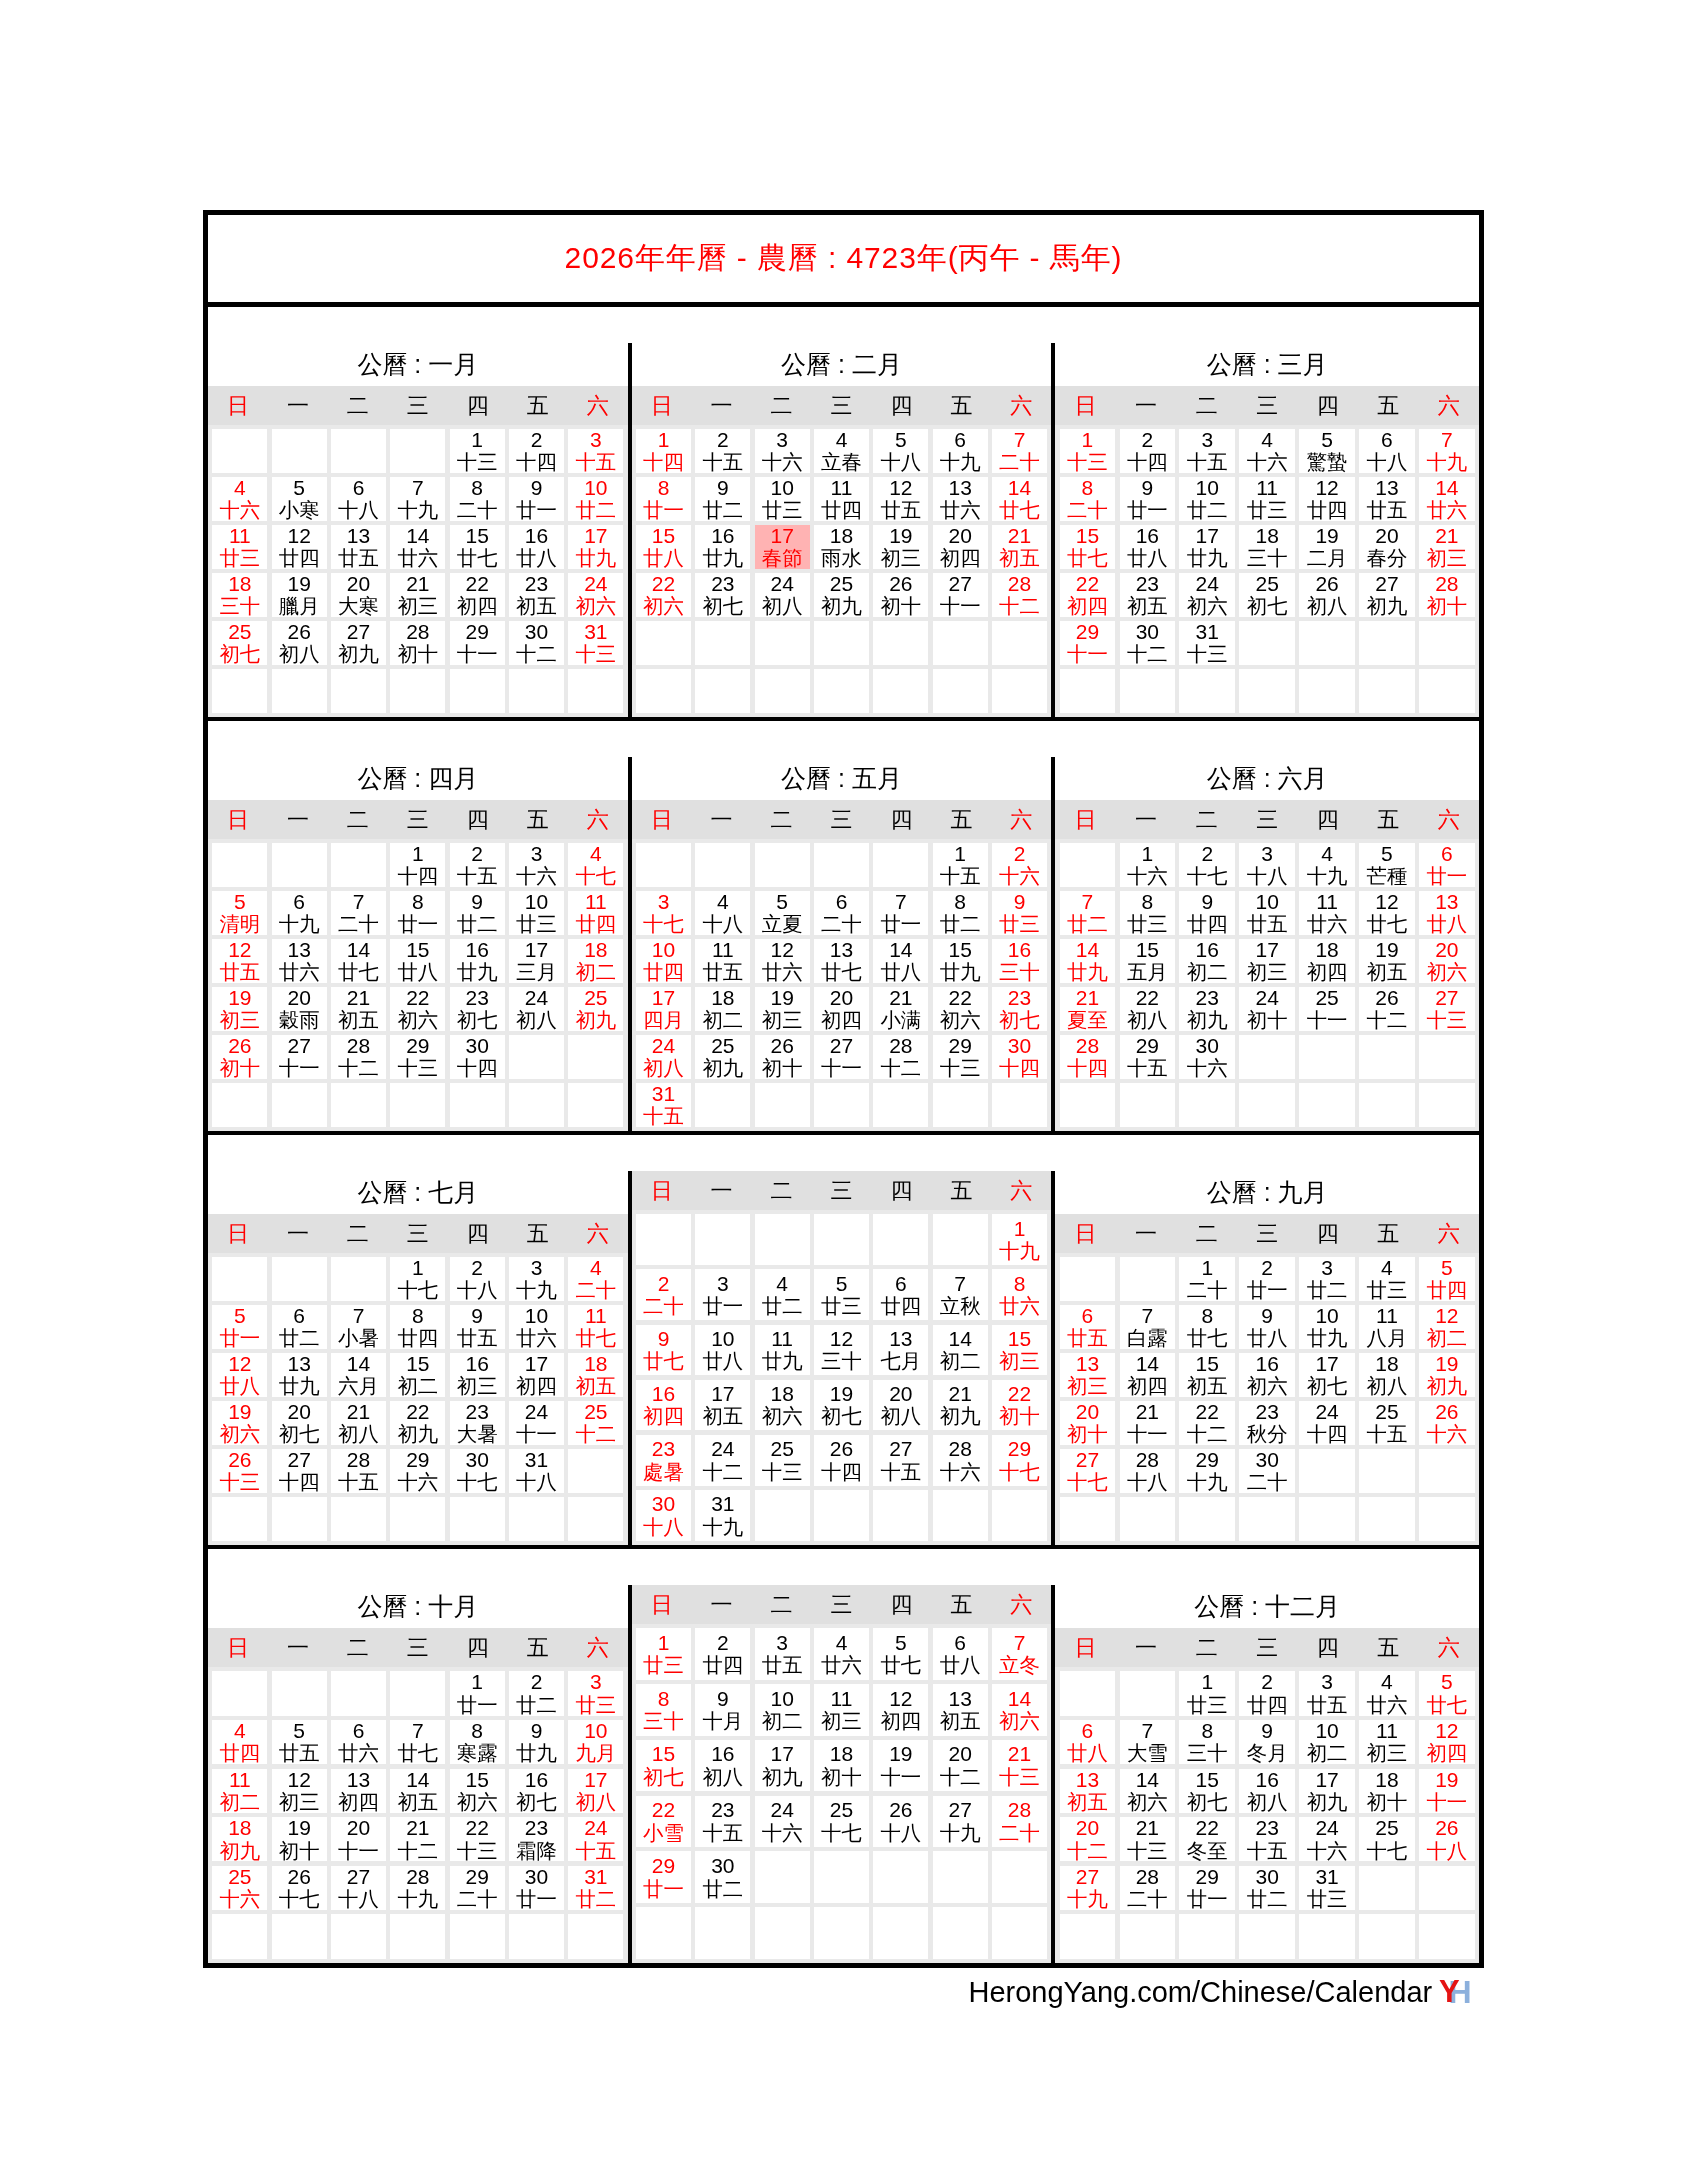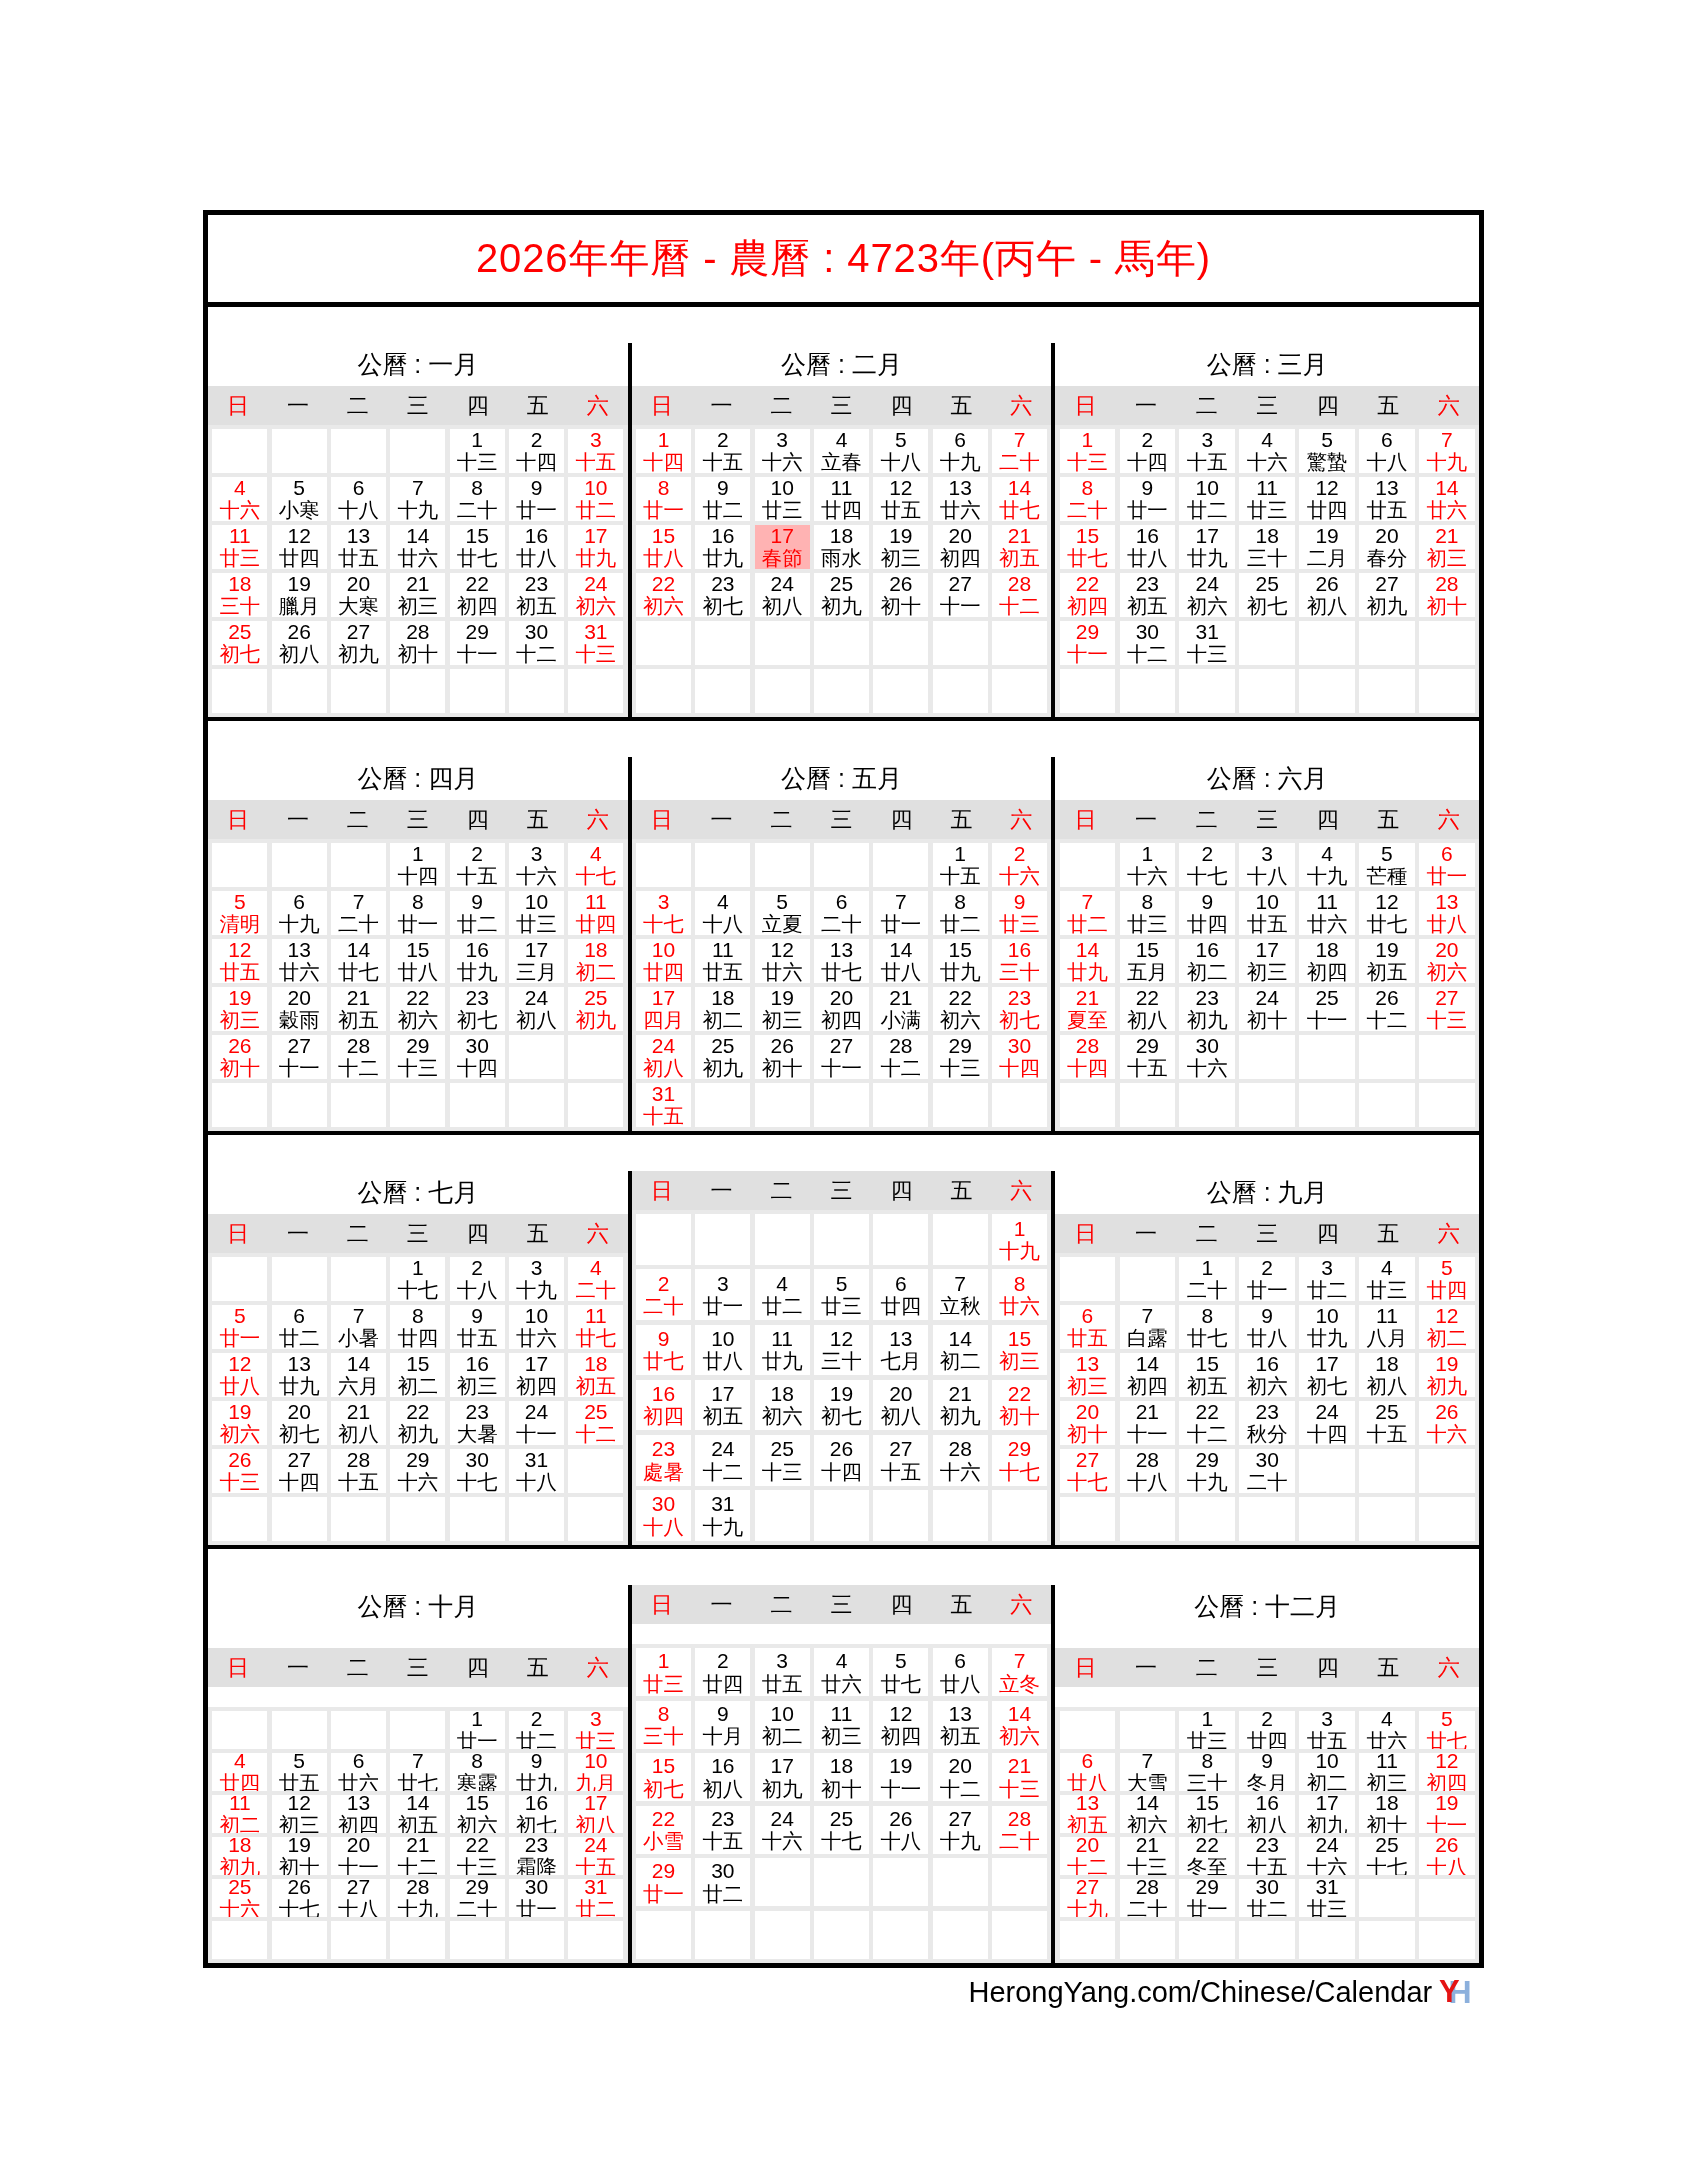--- a/index.html
+++ b/index.html
@@ -10,33 +10,33 @@
     color:#000;
   }
   .calendar-table {
     position:absolute; left:203px; top:210px; width:1281px; height:1758px;
     border:5.1px solid #000; background:#fff;
     display:flex; flex-direction:column;
   }
   .calendar-title {
     height:92px; flex:0 0 92px; border-bottom:5.1px solid #000;
     display:flex; align-items:center; justify-content:center;
-    font-size:40px; color:#ff0000; letter-spacing:0.9px;
+    font-size:30px; color:#ff0000; letter-spacing:0.9px;
   }
   .months-grid {
     flex:1; display:grid; min-height:0;
     grid-template-columns:repeat(3,1fr);
     grid-template-rows:repeat(4,1fr);
   }
   .month {
     display:flex; flex-direction:column; min-height:0; background:#fff;
     border-right:4.3px solid #000; border-bottom:4.3px solid #000;margin-top:36px;
   }
   .month.last-col { border-right:none; }
-  .month.last-row { border-bottom:none;gap:20px; }
+  .month.last-row { border-bottom:none; }
   .month-header {
     height:43px; flex:0 0 43px; display:flex; align-items:center; justify-content:center;
     font-size:25px; background:#fff;
   }
   .weekday-row {
     height:39px; flex:0 0 39px; display:grid; grid-template-columns:repeat(7,1fr);
     background:#e0e0e0;
   }
   .weekday {
     display:flex; align-items:center; justify-content:center;

